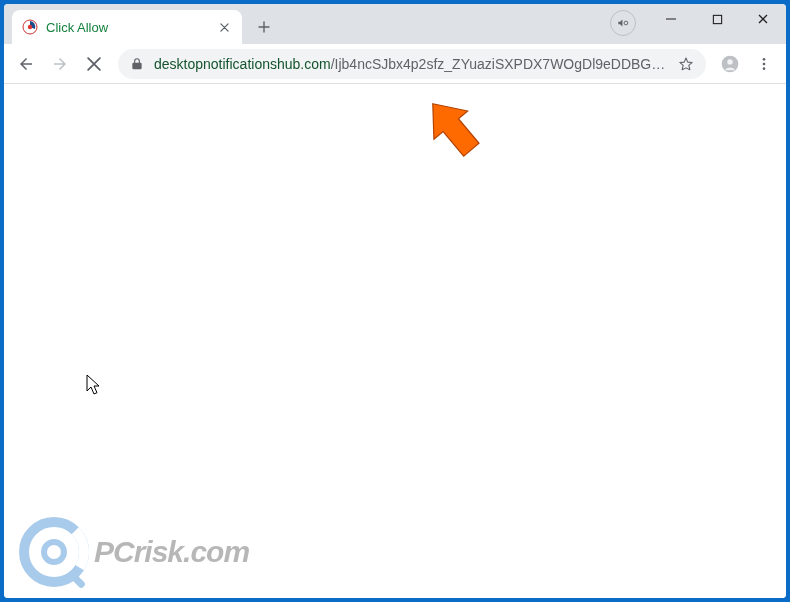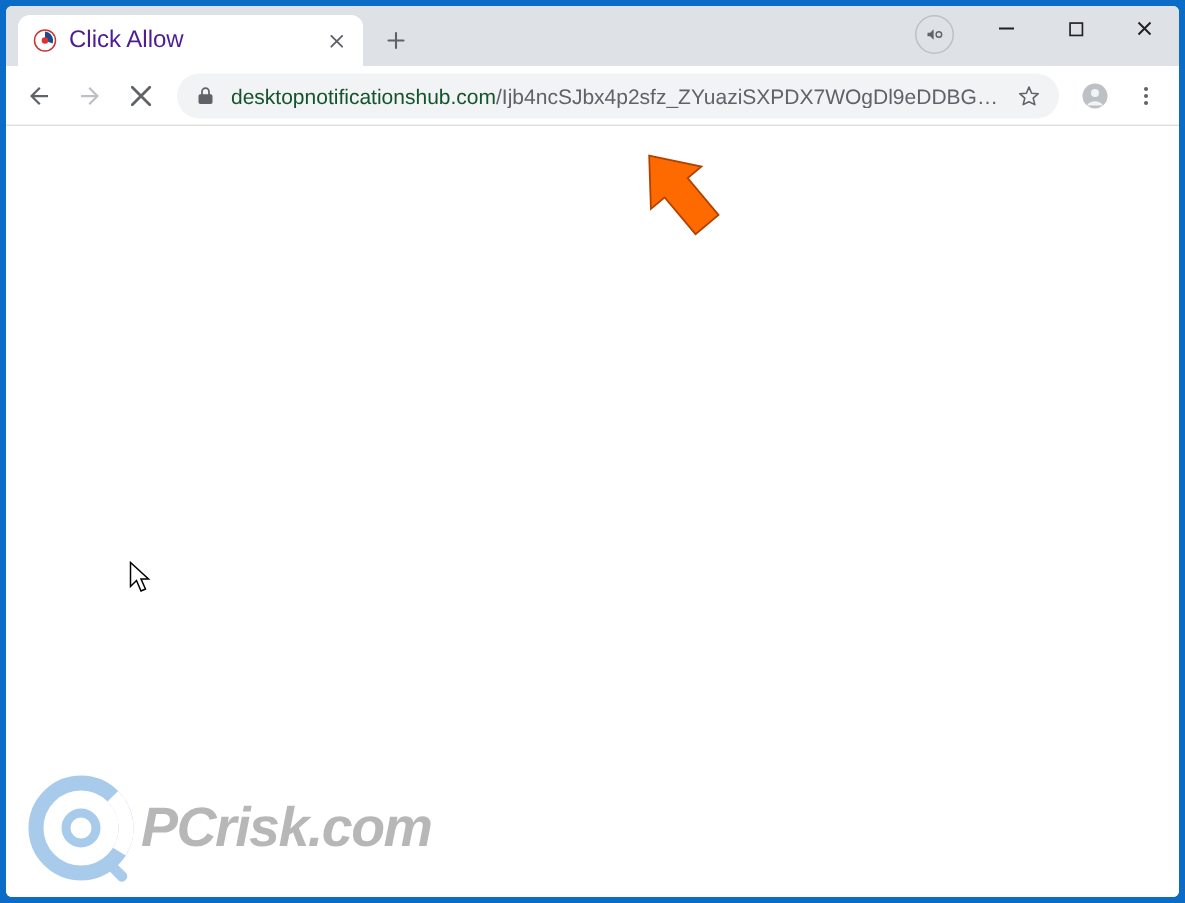--- a/index.html
+++ b/index.html
@@ -42,21 +42,21 @@
     align-items: center;
     padding: 0 10px;
     gap: 8px;
     position: relative;
   }
   .tab .favicon {
     width: 16px; height: 16px;
     display: flex; align-items: center; justify-content: center;
   }
   .tab .favicon svg { width: 16px; height: 16px; }
-  .tab-title { font-size: 16px; color: #4c1d95; flex: 1; white-space: nowrap; overflow: hidden; text-overflow: ellipsis; }
+  .tab-title { font-size: 13px; color: #15803d; flex: 1; white-space: nowrap; overflow: hidden; text-overflow: ellipsis; }
   .tab-close { width: 16px; height: 16px; display:flex; align-items:center; justify-content:center; color:#5f6368; border-radius:50%; cursor:pointer; }
   
   .new-tab {
     width: 28px; height: 28px; margin-left: 8px; margin-bottom: 3px;
     display:flex; align-items:center; justify-content:center;
     color:#5f6368; border-radius:50%; cursor:pointer;
   }
   
   .window-controls {
     position: absolute;
@@ -138,21 +138,21 @@
   
   .watermark {
     position:absolute;
     left: 14px; bottom: 10px;
     display:flex;
     align-items:center;
     gap: 4px;
     opacity: 0.35;
     font-style: italic;
     font-weight: 700;
-    font-size: 37px;
+    font-size: 30px;
     color:#333;
     letter-spacing: -1px;
     user-select:none;
   }
   .watermark .wm-text { font-family: Verdana, sans-serif; }
   .watermark .cap { text-transform: none; }
   
   svg { display:block; }
 </style>
 </head>

